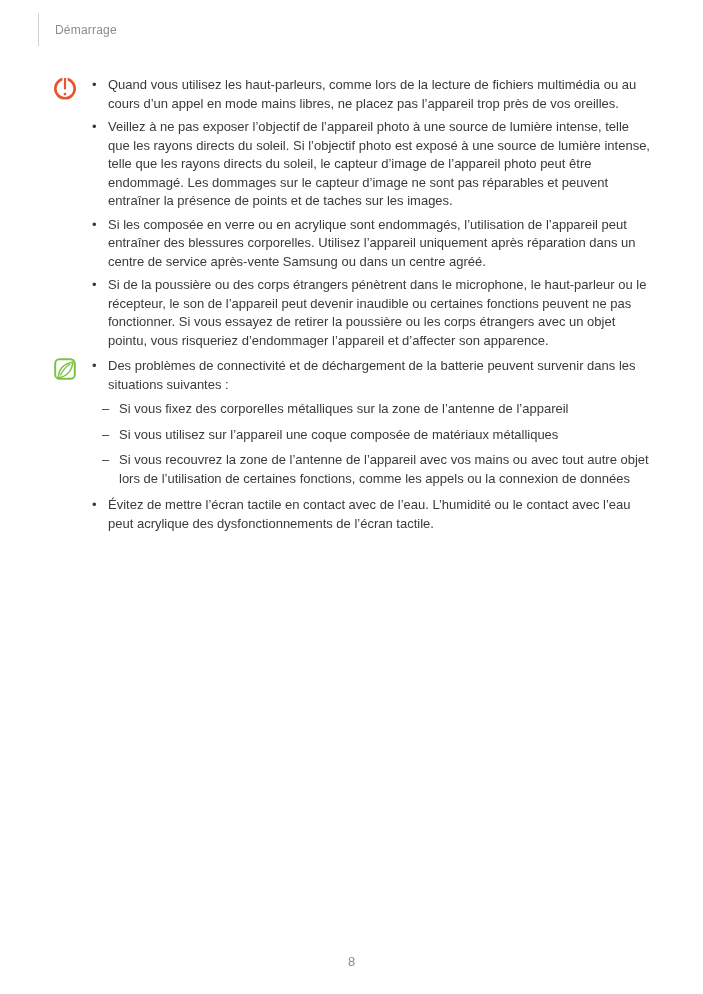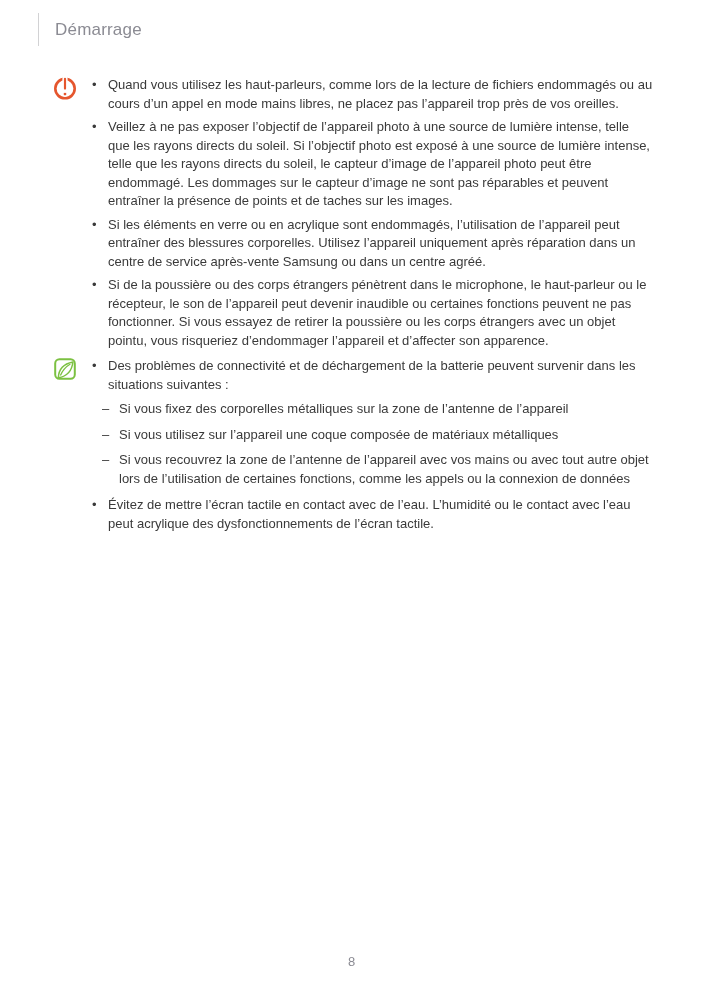--- a/index.html
+++ b/index.html
@@ -9,21 +9,21 @@
     background:#fff;
     overflow:hidden;
     font-family:"Liberation Sans", sans-serif;
     -webkit-font-smoothing:antialiased;
   }
   .header{
     position:absolute;left:38px;top:13px;height:33px;
     display:flex;align-items:center;
     border-left:1px solid #d2d2d4;
     padding-left:16px;
-    font-size:17px;color:var(--c-muted);
+    font-size:12px;color:var(--c-muted);
     letter-spacing:.2px;
   }
   .content{
     position:absolute;left:53px;top:76px;width:601px;
   }
   .section-row{display:flex;margin-bottom:2px;}
   .icon-col{flex:0 0 39px;width:39px;padding-top:0px;}
   .icon-col svg{display:block;}
   .icon-warning{color:var(--c-warning);}
   .icon-note{color:var(--c-note);}
@@ -53,29 +53,29 @@
         <div class="icon-col icon-warning">
           <svg viewBox="0 0 24 24" width="24" height="24">
             <circle cx="12" cy="12.6" r="9.7" fill="none" stroke="currentColor" stroke-width="2.6"></circle>
             <rect x="10.15" y="1.0" width="3.7" height="13.4" rx="1.85" fill="currentColor" stroke="#fff" stroke-width="1.5"></rect>
             <circle cx="12" cy="18.1" r="2.0" fill="currentColor" stroke="#fff" stroke-width="1.1"></circle>
           </svg>
         </div>
         <div class="item-list">
           <div class="item">
             <span class="bullet">•</span>
-            <span class="item-text">Quand vous utilisez les haut-parleurs, comme lors de la lecture de fichiers endommagés ou au cours d’un appel en mode mains libres, ne placez pas l’appareil trop près de vos oreilles.</span>
+            <span class="item-text">Quand vous utilisez les haut-parleurs, comme lors de la lecture de fichiers multimédia ou au cours d’un appel en mode mains libres, ne placez pas l’appareil trop près de vos oreilles.</span>
           </div>
           <div class="item">
             <span class="bullet">•</span>
             <span class="item-text">Veillez à ne pas exposer l’objectif de l’appareil photo à une source de lumière intense, telle que les rayons directs du soleil. Si l’objectif photo est exposé à une source de lumière intense, telle que les rayons directs du soleil, le capteur d’image de l’appareil photo peut être endommagé. Les dommages sur le capteur d’image ne sont pas réparables et peuvent entraîner la présence de points et de taches sur les images.</span>
           </div>
           <div class="item">
             <span class="bullet">•</span>
-            <span class="item-text">Si les éléments en verre ou en acrylique sont endommagés, l’utilisation de l’appareil peut entraîner des blessures corporelles. Utilisez l’appareil uniquement après réparation dans un centre de service après-vente Samsung ou dans un centre agréé.</span>
+            <span class="item-text">Si les composée en verre ou en acrylique sont endommagés, l’utilisation de l’appareil peut entraîner des blessures corporelles. Utilisez l’appareil uniquement après réparation dans un centre de service après-vente Samsung ou dans un centre agréé.</span>
           </div>
           <div class="item">
             <span class="bullet">•</span>
             <span class="item-text">Si de la poussière ou des corps étrangers pénètrent dans le microphone, le haut-parleur ou le récepteur, le son de l’appareil peut devenir inaudible ou certaines fonctions peuvent ne pas fonctionner. Si vous essayez de retirer la poussière ou les corps étrangers avec un objet pointu, vous risqueriez d’endommager l’appareil et d’affecter son apparence.</span>
           </div>
         </div>
       </div>
       <div class="section-row">
         <div class="icon-col icon-note">
           <svg viewBox="0 0 24 24" width="24" height="24">

